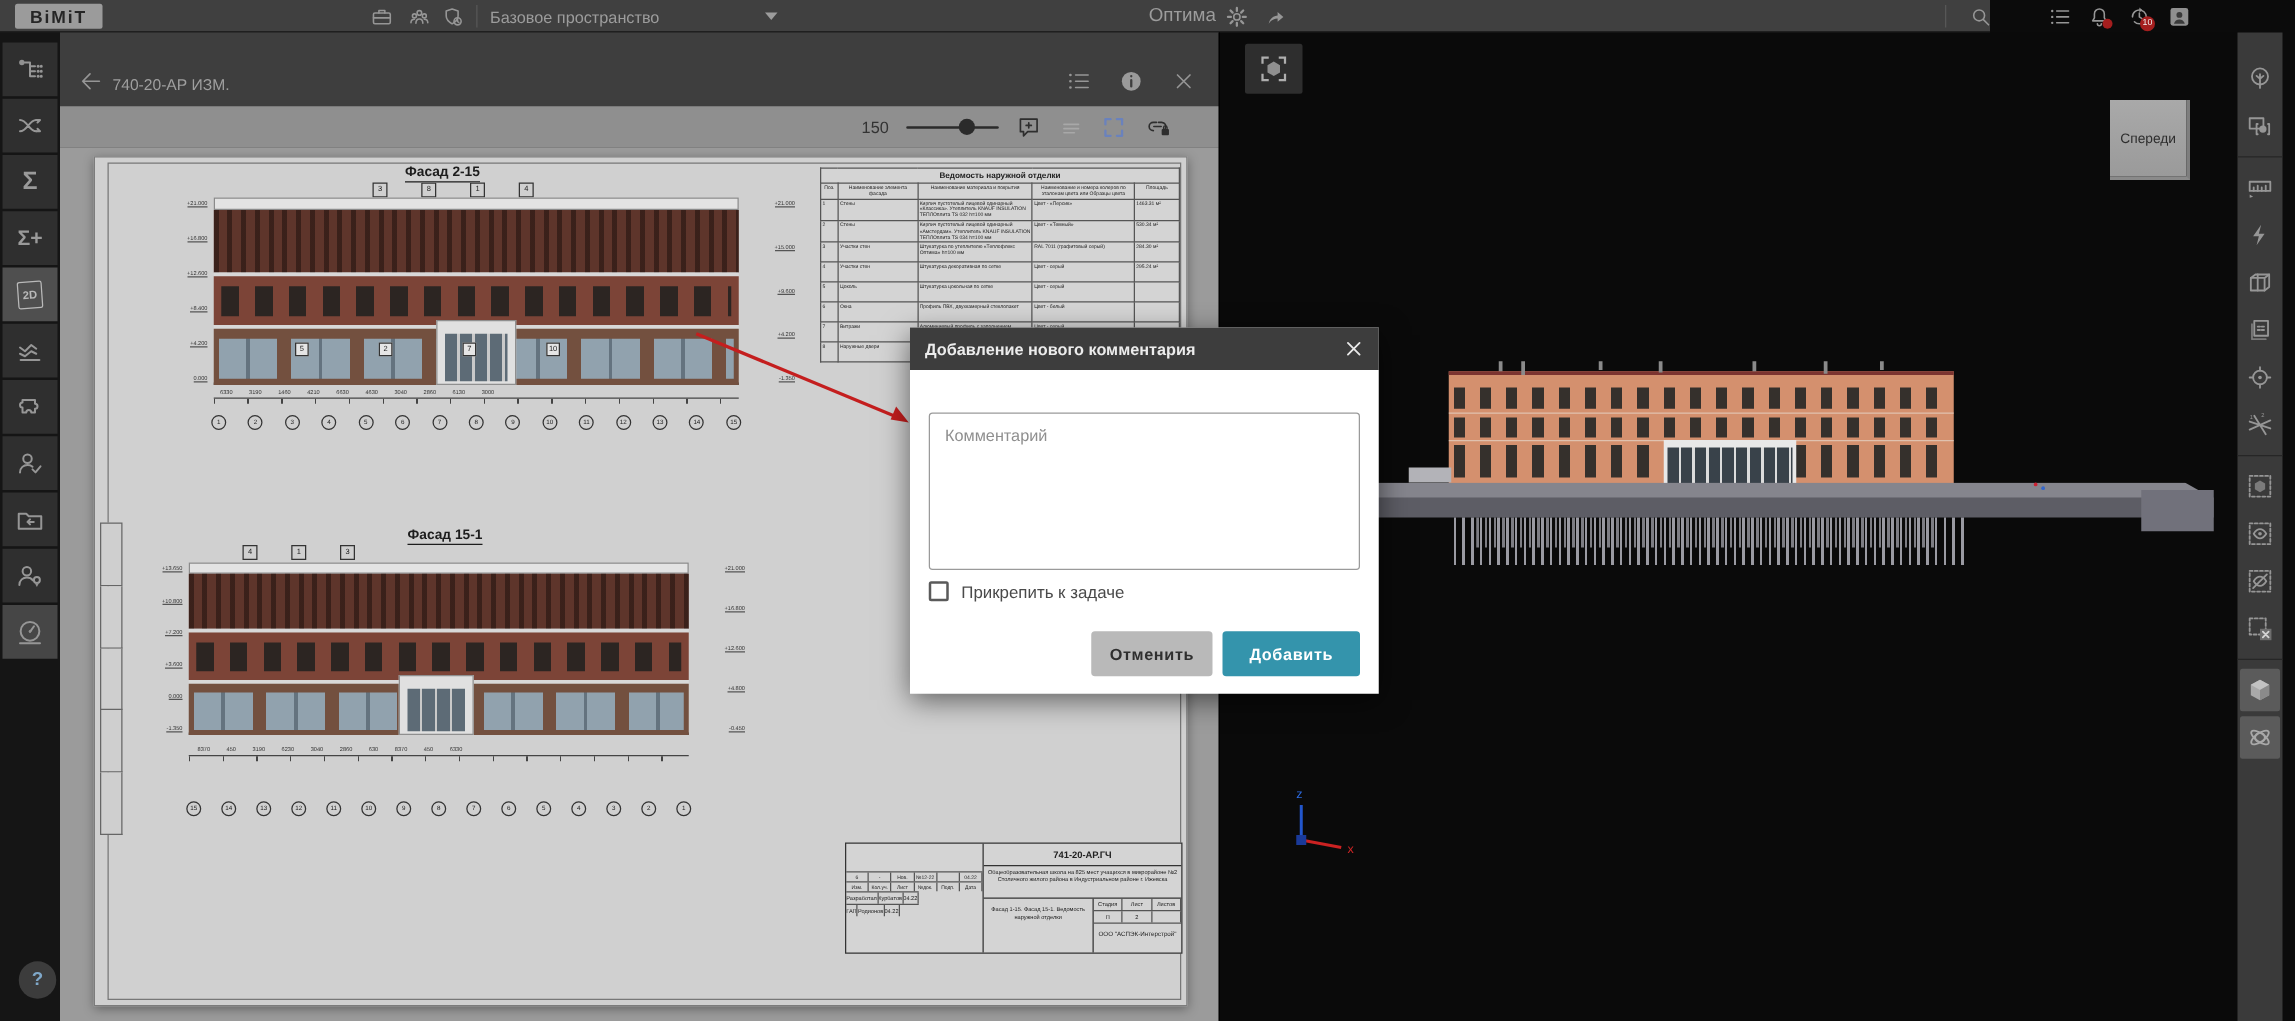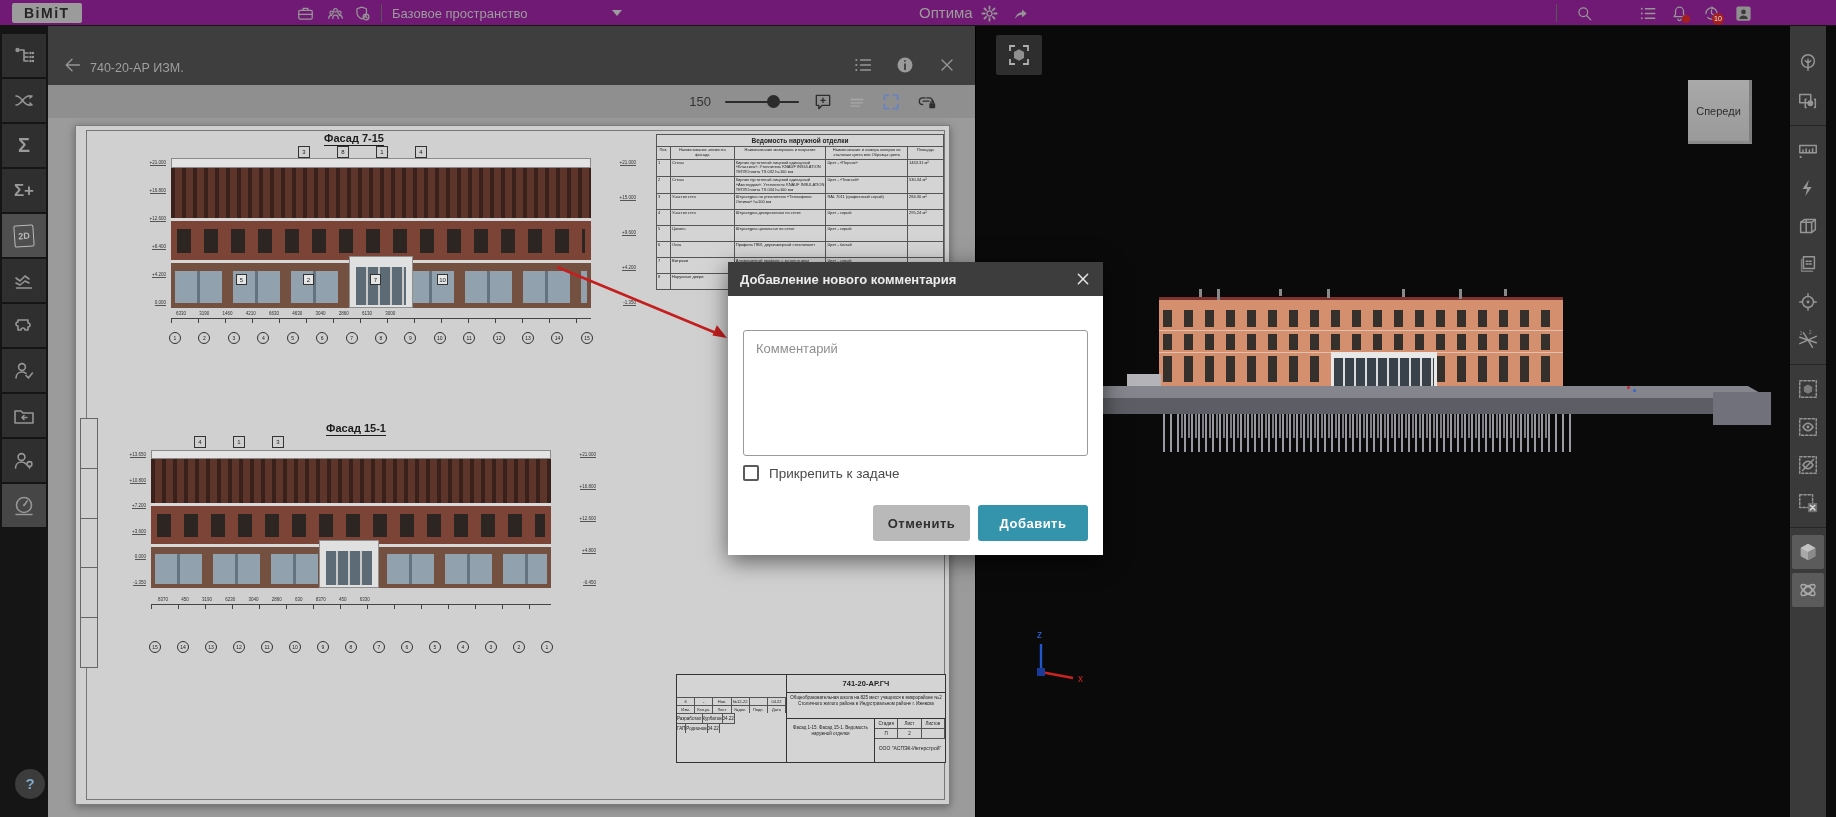--- a/index.html
+++ b/index.html
@@ -1,21 +1,21 @@
 <!DOCTYPE html>
 <html><head>
 <meta charset="utf-8">
 <style>
   *{box-sizing:border-box;margin:0;padding:0}
   html,body{width:1836px;height:817px;overflow:hidden;background:#0b0b0b;
     font-family:"Liberation Sans","DejaVu Sans",sans-serif}
   svg.ic{stroke:#969696;fill:none;stroke-width:1.6;stroke-linecap:round;stroke-linejoin:round;display:block}
 
   
-  #topbar{position:absolute;left:0;top:0;width:1836px;height:26px;background:#701a75;border-bottom:1px solid #141414}
+  #topbar{position:absolute;left:0;top:0;width:1592px;height:26px;background:#404040;border-bottom:1px solid #141414}
   .logo{position:absolute;left:12px;top:3px;height:20px;background:#9b9b9b;color:#262626;
     font-weight:bold;font-size:14px;letter-spacing:1.5px;padding:2px 12px;border-radius:2px;line-height:16px}
   .tb-ic{position:absolute;top:4px;width:19px;height:19px}
   .tb-divider{position:absolute;top:4px;width:1px;height:18px;background:#575757}
   .tb-text{position:absolute;top:6px;color:#9c9c9c;font-size:13px;white-space:nowrap}
   .caret{position:absolute;width:0;height:0;border-left:5px solid transparent;border-right:5px solid transparent;border-top:6px solid #9c9c9c}
   .badge-dot{position:absolute;width:8px;height:8px;border-radius:50%;background:#a41e1e}
   .badge-num{position:absolute;min-width:12px;height:12px;border-radius:7px;background:#a41e1e;color:#eee;
     font-size:7px;line-height:12px;text-align:center;padding:0 1px}
 
@@ -341,21 +341,21 @@
         <path d="M9 15a4 4 0 0 1 0-8h3M14 7h3a4 4 0 0 1 3.4 6.1M9.5 11h7"></path>
         <rect x="17" y="13.5" width="7" height="6" rx="1" fill="#2e2e2e" stroke="none"></rect>
         <path d="M18.8 13.5v-1.4a1.7 1.7 0 0 1 3.4 0v1.4" stroke-width="1.3"></path>
       </svg>
   </div>
 
   <div id="doc-area">
     <div id="paper">
       <div class="frame"></div>
 
-      <div class="fac-title" style="left:248px;top:6px">Фасад 7-15</div>
+      <div class="fac-title" style="left:248px;top:6px">Фасад 2-15</div>
       <div class="gridtags" style="left:222px;top:20px">
           <span>3</span>
           <span>8</span>
           <span>1</span>
           <span>4</span>
         </div>
 
       <div class="bldg" style="left:95px;top:32px;width:420px;height:150px">
         <div class="b-par" style="left:0;top:0;width:420px;height:10px"></div>
         <div class="b-band1" style="left:0;top:10px;width:420px;height:50px"></div>

